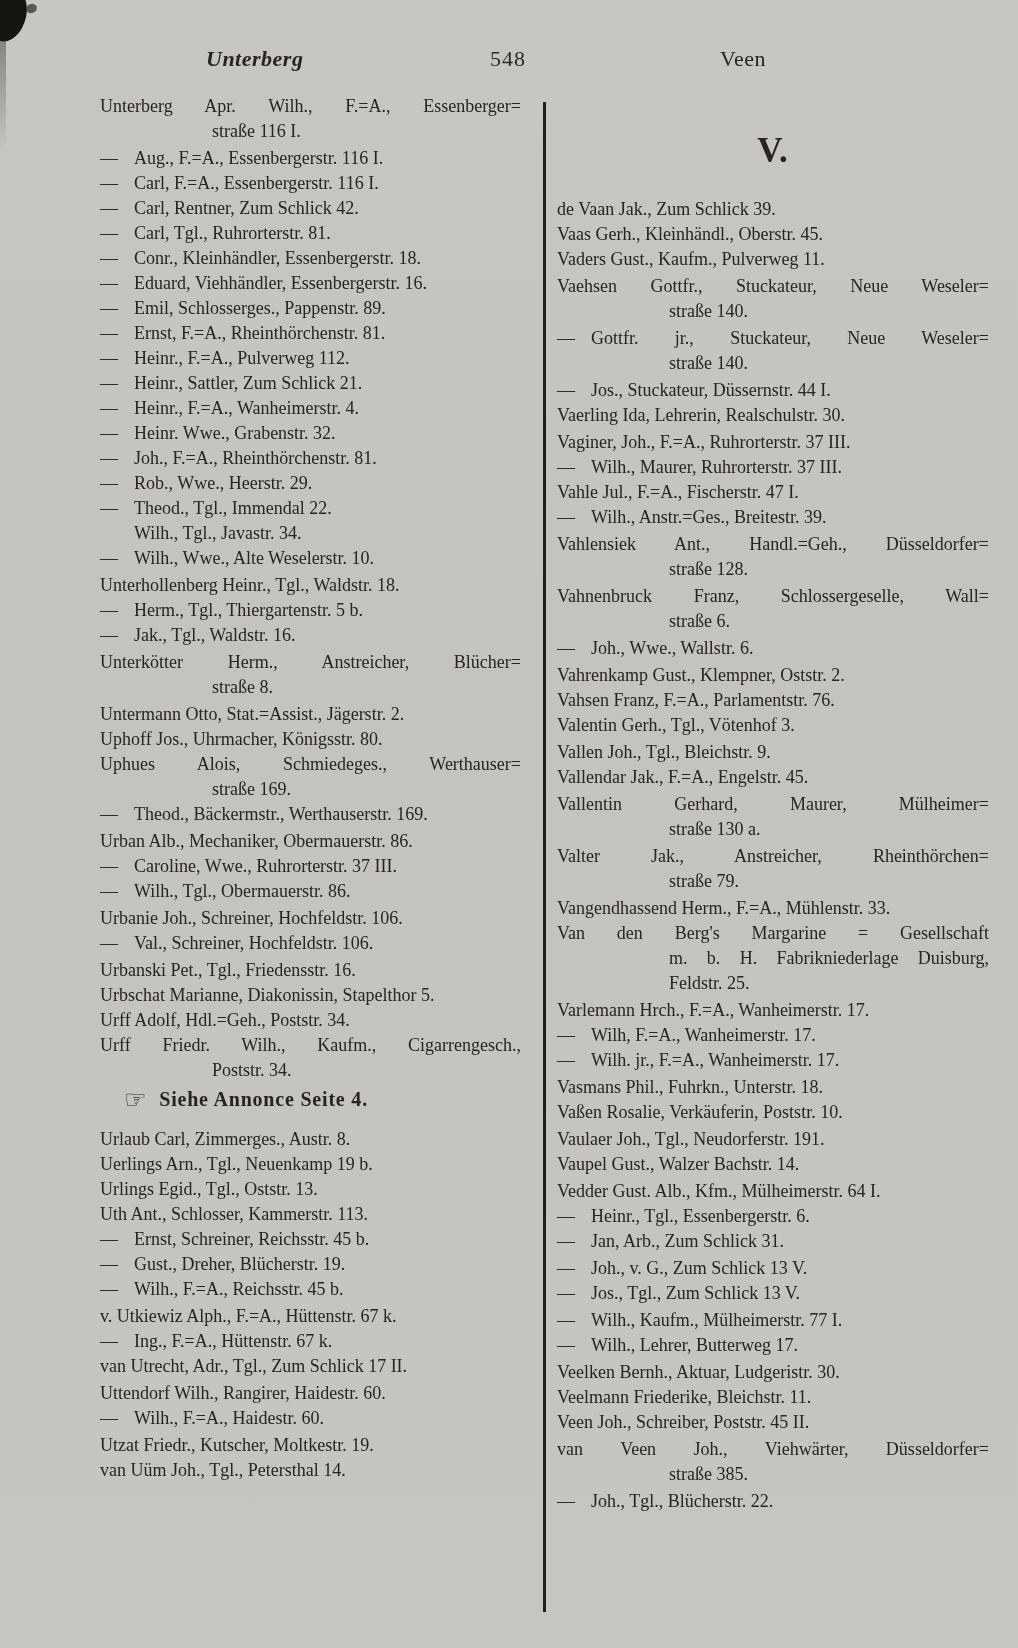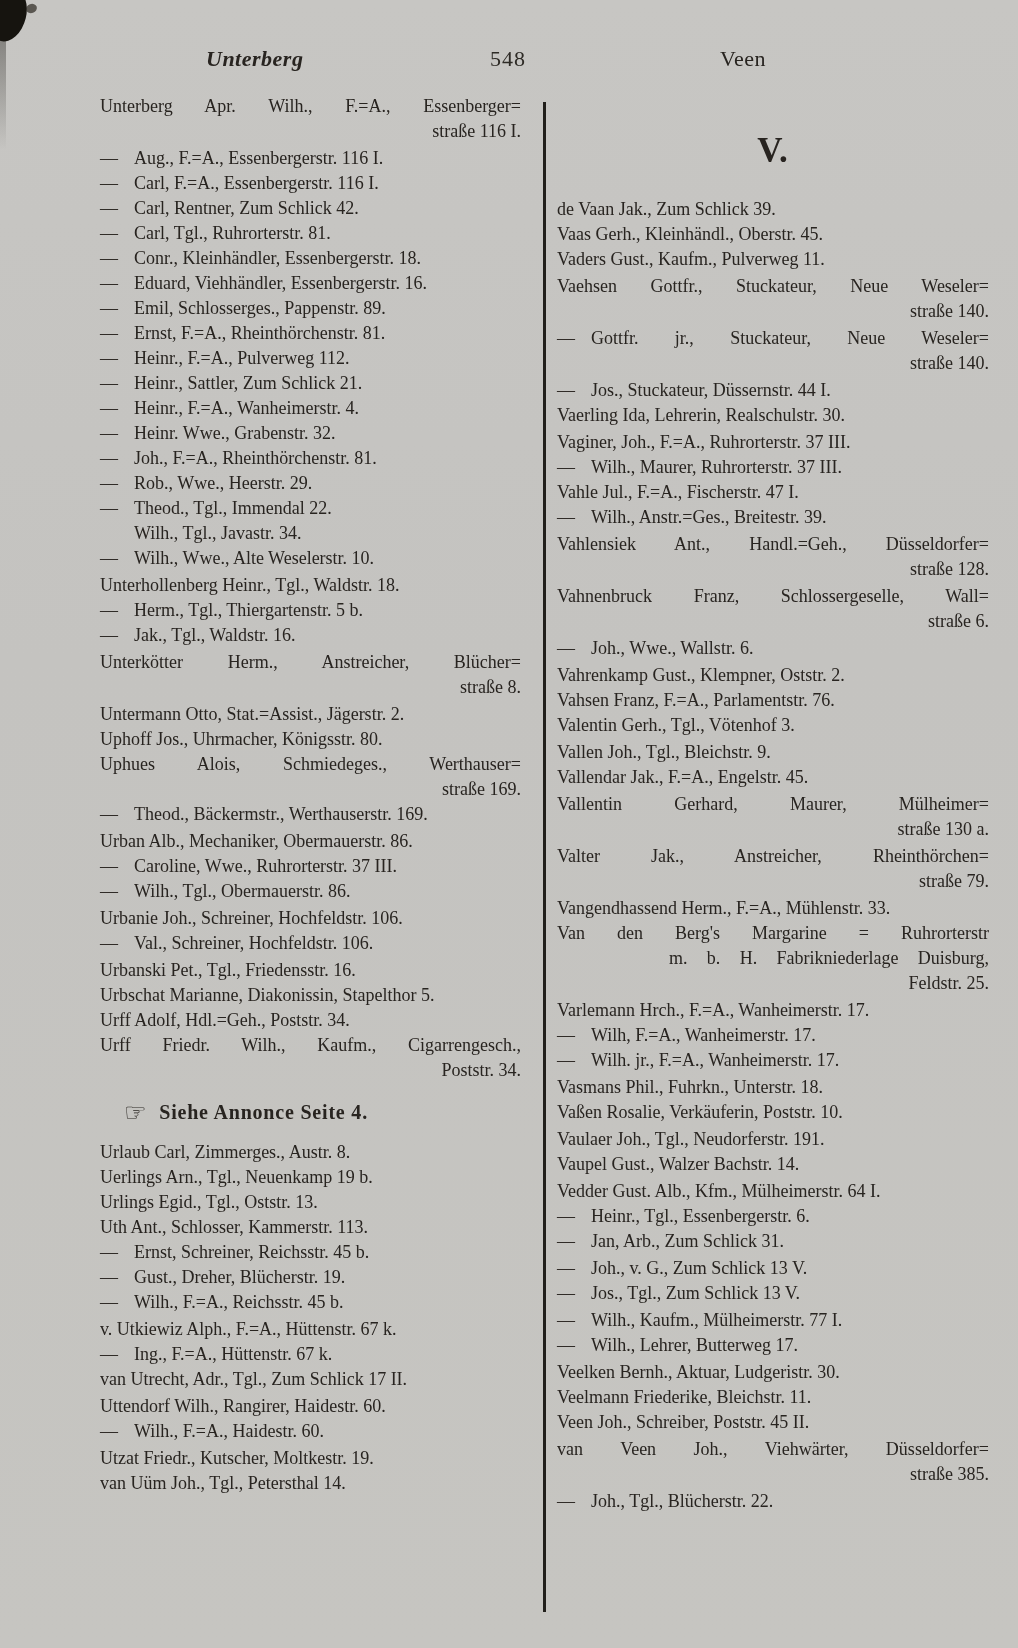--- a/index.html
+++ b/index.html
@@ -29,25 +29,25 @@
 
   .col{position:absolute;top:94px;font-size:18px;line-height:25px;}
   .col-left{left:100px;width:421px;}
   .col-right{left:557px;width:432px;}
 
   .entry{margin:0;}
   .entry.gap{margin-top:2px;}
   .line{min-height:25px;}
   .line.fill{text-align:justify;text-align-last:justify;}
   .dash{display:inline-block;width:34px;}
-  .cont{padding-left:112px;text-align:right;}
+  .cont{padding-left:112px;}
 
   .heading{ text-align:center;font-size:35px;font-weight:bold;margin:44px 0 34px;letter-spacing:1px;}
 
-  .annonce{margin:17px 0 15px;padding-left:24px;font-weight:bold;font-size:20px;letter-spacing:.8px;}
+  .annonce{margin:4px 0 15px;padding-left:24px;font-weight:bold;font-size:20px;letter-spacing:.8px;}
   .manicule{font-family:"DejaVu Sans", sans-serif;font-size:25px;margin-right:12px;vertical-align:-2px;}
 </style>
 </head>
 <body>
 
 <div class="page">
   <div class="blob-corner"></div>
   <div class="speck"></div>
   <div class="edge-shade"></div>
 
@@ -281,21 +281,21 @@
         <div class="line cont">straße 130 a.</div>
       </div>
       <div class="entry gap">
         <div class="line first fill">Valter Jak., Anstreicher, Rheinthörchen=</div>
         <div class="line cont">straße 79.</div>
       </div>
       <div class="entry gap">
         <div class="line first">Vangendhassend Herm., F.=A., Mühlenstr. 33.</div>
       </div>
       <div class="entry">
-        <div class="line first fill">Van den Berg's Margarine = Ruhrorterstr</div>
+        <div class="line first fill">Van den Berg's Margarine = Gesellschaft</div>
         <div class="line cont fill">m. b. H. Fabrikniederlage Duisburg,</div>
         <div class="line cont">Feldstr. 25.</div>
       </div>
       <div class="entry gap">
         <div class="line first">Varlemann Hrch., F.=A., Wanheimerstr. 17.</div>
       </div>
       <div class="entry">
         <div class="line first"><span class="dash">—</span><span>Wilh, F.=A., Wanheimerstr. 17.</span></div>
       </div>
       <div class="entry">

